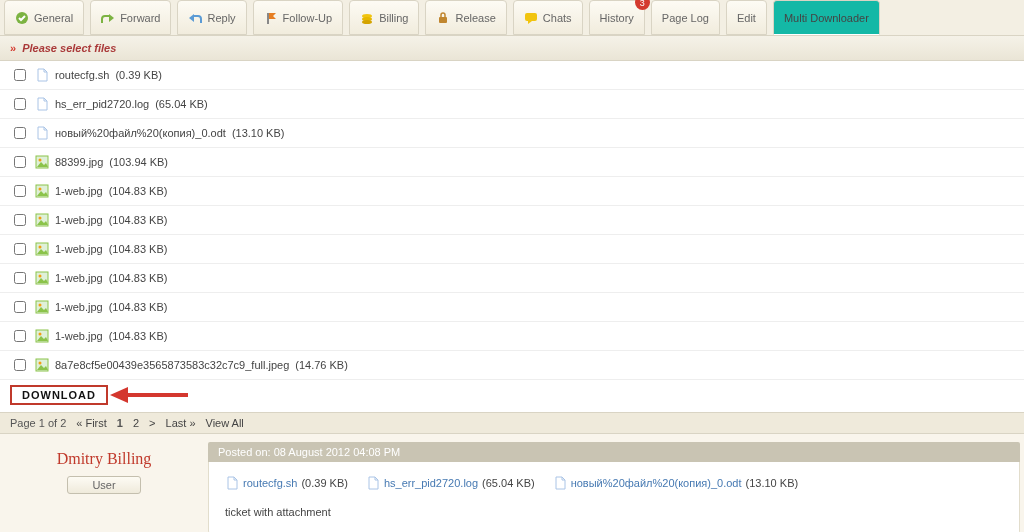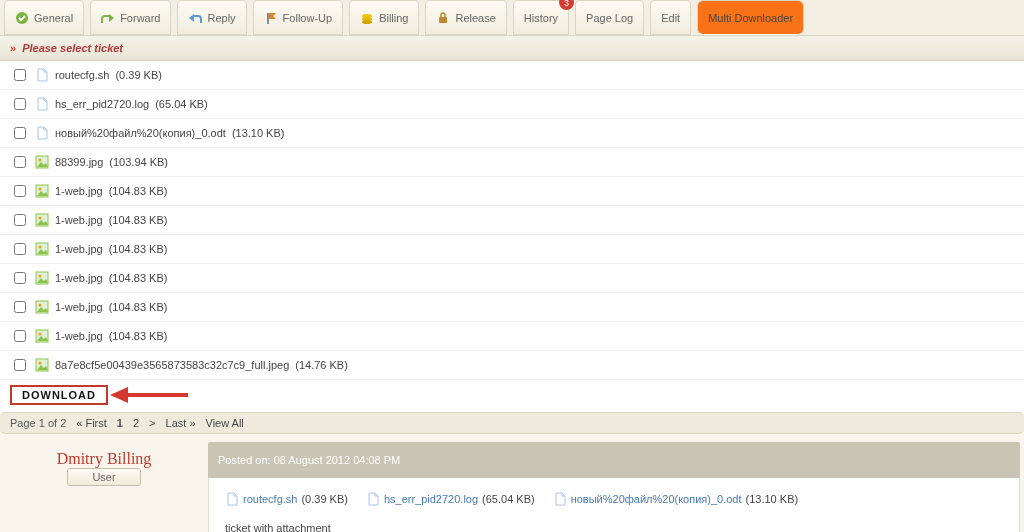--- a/index.html
+++ b/index.html
@@ -27,24 +27,23 @@
     border: 1px solid #d9d4c4;
     border-radius: 4px 4px 0 0;
     background: linear-gradient(#fdfbf4,#f1ecdd);
     color: #666;
     cursor: pointer;
     gap: 5px;
     position: relative;
     white-space: nowrap;
   }
   .tab.active {
-    background: #f97316;
+    background: #14b8a6;
     border-bottom-color: #fff;
     color: #444;
-    border-radius: 6px;
   }
   .tab .ico { width: 14px; height: 14px; display:inline-flex; align-items:center; justify-content:center; }
   .badge {
     position: absolute;
     top: -6px; right: -6px;
     background: #d43a2f;
     color: #fff;
     border-radius: 50%;
     width: 15px; height: 15px;
     font-size: 9px;
@@ -81,44 +80,44 @@
   }
   .arrow { display:inline-flex; align-items:center; }
   .arrow svg { width: 80px; height: 22px; }
   .pager {
     background: #efeadb;
     border-top: 1px solid #d9d4c4;
     border-bottom: 1px solid #d9d4c4;
     padding: 4px 10px;
     display: flex; align-items: center; gap: 10px;
     color: #555;
-    border-radius: 6px;
   }
   .pager a { color: #444; text-decoration: none; cursor: pointer; }
   .pager .cur { font-weight: bold; }
   .post-area { display: flex; padding: 8px 4px 0; gap: 4px; }
   .user-card {
     width: 200px;
     text-align: center;
     padding: 8px 4px;
   }
   .user-name { color: #c0392b; font-size: 16px; font-family: Georgia, serif; }
   .user-badge {
     display:inline-block;
+    margin-top: 8px;
     padding: 2px 24px;
     border: 1px solid #c4bfae;
     border-radius: 3px;
     background: linear-gradient(#fdfbf4,#efeadb);
     color: #666;
   }
   .post-body { flex: 1; }
   .post-header {
     background: #c9c4b3;
     color: #fff;
-    padding: 12px 10px;
+    padding: 4px 10px;
     border-radius: 2px 2px 0 0;
     font-size: 11px;
   }
   .post-content {
     background: #fff;
     border: 1px solid #e2ddcc;
     border-top: none;
     padding: 14px 16px;
     border-radius: 0 0 2px 2px;
   }
@@ -182,37 +181,46 @@
     <div class="tab">
       <span class="ico">
         <svg width="14" height="14">
           <rect x="3" y="6" width="8" height="6" rx="1" fill="#c0862f"></rect>
           <path d="M5 6 V4 a2 2 0 0 1 4 0 V6" stroke="#c0862f" stroke-width="1.5" fill="none"></path>
         </svg>
       </span>
       <span>Release</span>
     </div>
     <div class="tab">
+      <span class="ico">
+        <svg width="14" height="14">
+          <rect x="1" y="2" width="12" height="8" rx="2" fill="#f1c40f"></rect>
+          <path d="M4 10 L4 13 L8 10" fill="#f1c40f"></path>
+        </svg>
+      </span>
+      <span>Chats</span>
+    </div>
+    <div class="tab">
       <span>History</span>
       <span class="badge">3</span>
     </div>
     <div class="tab">
       <span>Page Log</span>
     </div>
     <div class="tab">
       <span>Edit</span>
     </div>
     <div class="tab active">
       <span>Multi Downloader</span>
     </div>
   </div>
 
 <div class="subbar">
   <span class="double-chevron">»</span>
-  <span class="subbar-label">Please select ticket</span>
+  <span class="subbar-label">Please select files</span>
 </div>
 
 <div class="file-list" id="file-list">
     <div class="file-row">
       <input type="checkbox" style="">
       <span class="file-ico">
         <svg width="14" height="14">
           <path d="M3 1 H9 L12 4 V13 H3 Z" fill="#fff" stroke="#aac4e6"></path>
           <path d="M9 1 V4 H12" fill="none" stroke="#aac4e6"></path>
         </svg>

